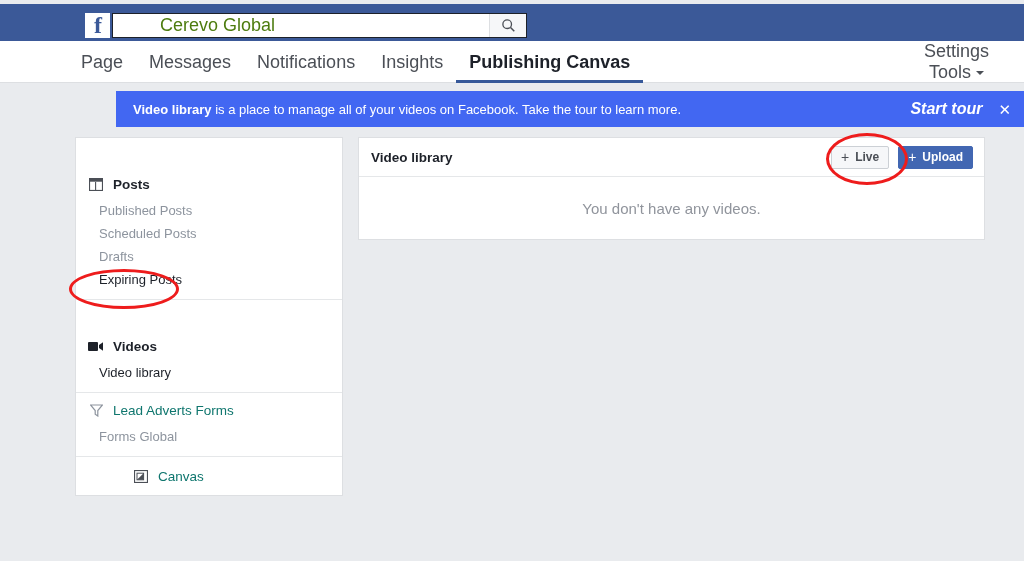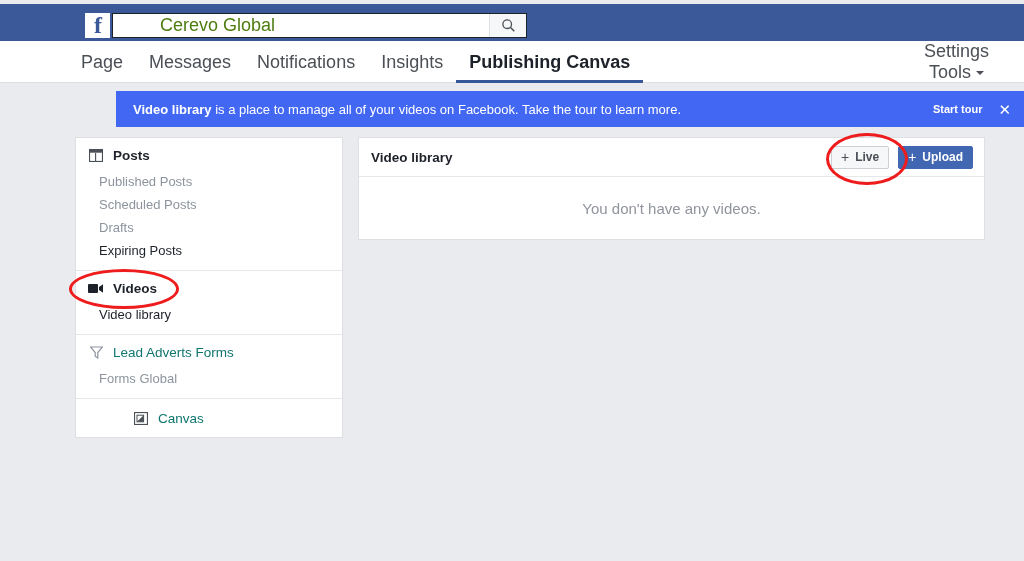--- a/index.html
+++ b/index.html
@@ -153,22 +153,23 @@
     box-sizing: border-box;
     padding: 0 15px 0 17px;
     font-size: 13px;
     margin-left: 41px;
   }
   .banner-text { flex: 1; }
   .banner-text b { font-weight: bold; }
   .banner-action {
     font-weight: bold;
     cursor: pointer;
-    font-size: 11px;
+    font-size: 16px;
     margin-right: 16px;
+    font-style: italic;
   }
   .banner-close {
     cursor: pointer;
     font-size: 15px;
     line-height: 1;
     color: #ffffff;
   }
 
   
   .sidebar {
@@ -186,20 +187,21 @@
   .side-head {
     display: flex;
     align-items: center;
     padding: 9px 0 7px 12px;
     font-size: 13.5px;
     cursor: pointer;
   }
   .side-head.bold {
     font-weight: bold;
     color: #1d2129;
+    margin-top: 29px;
   }
   .side-head.plain {
     color: #0f766e;
   }
   .side-icon {
     width: 16px; height: 16px;
     margin-right: 9px;
     display: flex;
     align-items: center;
     justify-content: center;

